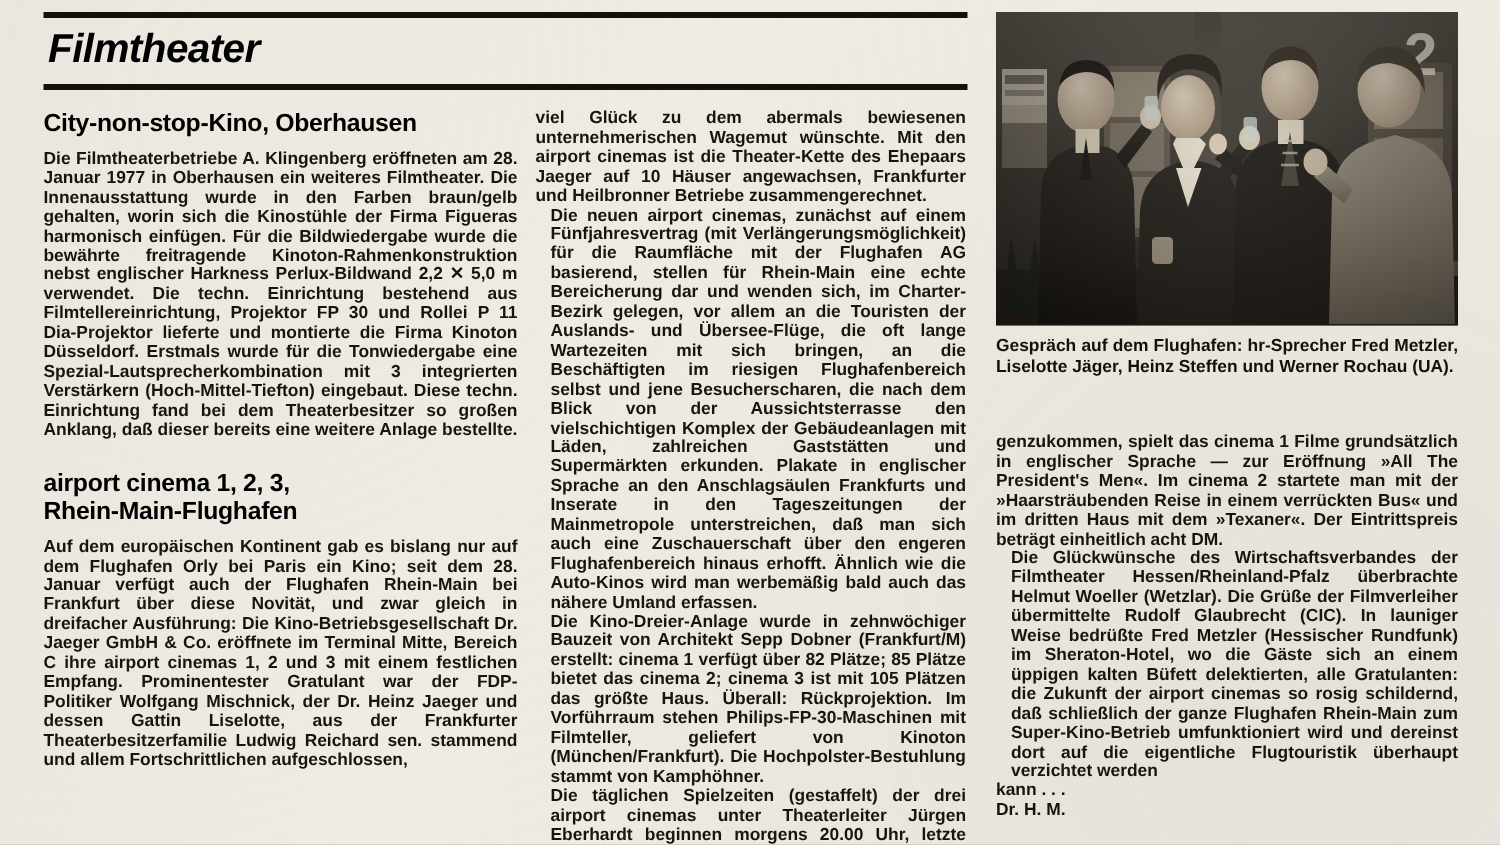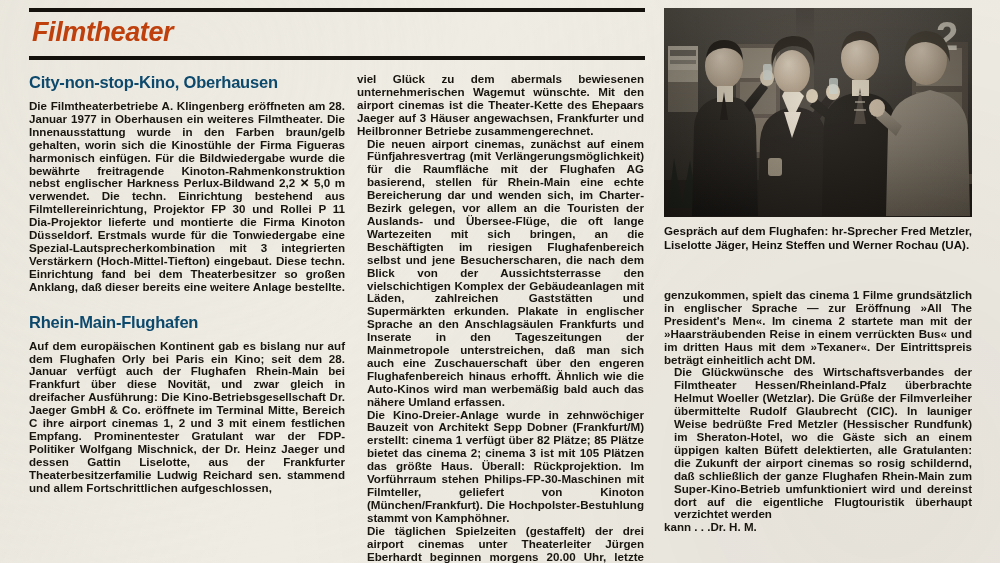--- a/index.html
+++ b/index.html
@@ -46,21 +46,21 @@
     width: 100%;
   }
   .rule-bottom { height: 4px; margin-top: 2px; }
   .masthead-title {
     font-size: 27px;
     font-weight: bold;
     font-style: italic;
     letter-spacing: -0.4px;
     line-height: 1;
     padding: 7px 0 8px 3px;
-    color: #c2410c;
+    color: #000000;
   }
 
   
   .col {
     position: absolute;
     font-size: 11.6px;
     line-height: 12.9px;
     text-align: justify;
     text-justify: inter-word;
     color: #18150f;
@@ -74,21 +74,21 @@
   .col-1 { left: 29px;  top: 73px;  width: 316px; }
   .col-2 { left: 357px; top: 73px;  width: 287px; }
   .col-3 { left: 664px; top: 289px; width: 308px; }
 
   h2.sec-head {
     font-size: 16.5px;
     font-weight: bold;
     line-height: 19px;
     margin: 0 0 8px 0;
     letter-spacing: -0.2px;
-    color: #0c4a6e;
+    color: #000000;
     text-align: left;
   }
   h2.sec-head.two-line {
     margin-top: 0;
   }
   h2.sec-head .line-2 {
     display: block;
     text-align: left;
   }
   .spacer-head {
@@ -123,46 +123,49 @@
     top: 224px;
     width: 308px;
     font-size: 11.6px;
     line-height: 13.6px;
     font-weight: bold;
     color: #14110d;
     text-align: justify;
   }
   .last-line {
     display: flex;
+    justify-content: space-between;
+    flex-direction: column;
   }
   .last-line span { white-space: pre; }
 </style>
 </head>
 <body>
 
 <div class="page">
 
   <div class="masthead">
     <div class="rule-top"></div>
     <div class="masthead-title">Filmtheater</div>
     <div class="rule-bottom"></div>
   </div>
 
   <div class="col col-1">
     <h2 class="sec-head">City-non-stop-Kino, Oberhausen</h2>
     <p>Die Filmtheaterbetriebe A. Klingenberg eröffneten am 28. Januar 1977 in Oberhausen ein weiteres Filmtheater. Die Innenausstattung wurde in den Farben braun/gelb gehalten, worin sich die Kinostühle der Firma Figueras harmonisch einfügen. Für die Bildwiedergabe wurde die bewährte freitragende Kinoton-Rahmenkonstruktion nebst englischer Harkness Perlux-Bildwand 2,2 ✕ 5,0 m verwendet. Die techn. Einrichtung bestehend aus Filmtellereinrichtung, Projektor FP 30 und Rollei P 11 Dia-Projektor lieferte und montierte die Firma Kinoton Düsseldorf. Erstmals wurde für die Tonwiedergabe eine Spezial-Lautsprecherkombination mit 3 integrierten Verstärkern (Hoch-Mittel-Tiefton) eingebaut. Diese techn. Einrichtung fand bei dem Theaterbesitzer so großen Anklang, daß dieser bereits eine weitere Anlage bestellte.</p>
     <div class="spacer-head"></div>
     <h2 class="sec-head two-line">
+      <span class="line-1">airport cinema 1, 2, 3,</span>
       <span class="line-2">Rhein-Main-Flughafen</span>
     </h2>
     <p>Auf dem europäischen Kontinent gab es bislang nur auf dem Flughafen Orly bei Paris ein Kino; seit dem 28. Januar verfügt auch der Flughafen Rhein-Main bei Frankfurt über diese Novität, und zwar gleich in dreifacher Ausführung: Die Kino-Betriebsgesellschaft Dr. Jaeger GmbH &amp; Co. eröffnete im Terminal Mitte, Bereich C ihre airport cinemas 1, 2 und 3 mit einem festlichen Empfang. Prominentester Gratulant war der FDP-Politiker Wolfgang Mischnick, der Dr. Heinz Jaeger und dessen Gattin Liselotte, aus der Frankfurter Theaterbesitzerfamilie Ludwig Reichard sen. stammend und allem Fortschrittlichen aufgeschlossen,</p>
   </div>
 
   <div class="col col-2">
-    <p>viel Glück zu dem abermals bewiesenen unternehmerischen Wagemut wünschte. Mit den airport cinemas ist die Theater-Kette des Ehepaars Jaeger auf 3 Häuser angewachsen, Frankfurter und Heilbronner Betriebe zusammengerechnet.</p>
+    <p>viel Glück zu dem abermals bewiesenen unternehmerischen Wagemut wünschte. Mit den airport cinemas ist die Theater-Kette des Ehepaars Jaeger auf 10 Häuser angewachsen, Frankfurter und Heilbronner Betriebe zusammengerechnet.</p>
     <p>Die neuen airport cinemas, zunächst auf einem Fünfjahresvertrag (mit Verlängerungsmöglichkeit) für die Raumfläche mit der Flughafen AG basierend, stellen für Rhein-Main eine echte Bereicherung dar und wenden sich, im Charter-Bezirk gelegen, vor allem an die Touristen der Auslands- und Übersee-Flüge, die oft lange Wartezeiten mit sich bringen, an die Beschäftigten im riesigen Flughafenbereich selbst und jene Besucherscharen, die nach dem Blick von der Aussichtsterrasse den vielschichtigen Komplex der Gebäudeanlagen mit Läden, zahlreichen Gaststätten und Supermärkten erkunden. Plakate in englischer Sprache an den Anschlagsäulen Frankfurts und Inserate in den Tageszeitungen der Mainmetropole unterstreichen, daß man sich auch eine Zuschauerschaft über den engeren Flughafenbereich hinaus erhofft. Ähnlich wie die Auto-Kinos wird man werbemäßig bald auch das nähere Umland erfassen.</p>
     <p>Die Kino-Dreier-Anlage wurde in zehnwöchiger Bauzeit von Architekt Sepp Dobner (Frankfurt/M) erstellt: cinema 1 verfügt über 82 Plätze; 85 Plätze bietet das cinema 2; cinema 3 ist mit 105 Plätzen das größte Haus. Überall: Rückprojektion. Im Vorführraum stehen Philips-FP-30-Maschinen mit Filmteller, geliefert von Kinoton (München/Frankfurt). Die Hochpolster-Bestuhlung stammt von Kamphöhner.</p>
     <p>Die täglichen Spielzeiten (gestaffelt) der drei airport cinemas unter Theaterleiter Jürgen Eberhardt beginnen morgens 20.00 Uhr, letzte Vorstellung um 20.15 Uhr. Um nichtdeutschen Gästen entge-</p>
   </div>
 
   <div class="photo-wrap">
     <div class="photo">
       <svg viewBox="0 0 308 209" preserveAspectRatio="none">
         <defs>
           <linearGradient id="bgwall" x1="0" y1="0" x2="0" y2="1">

